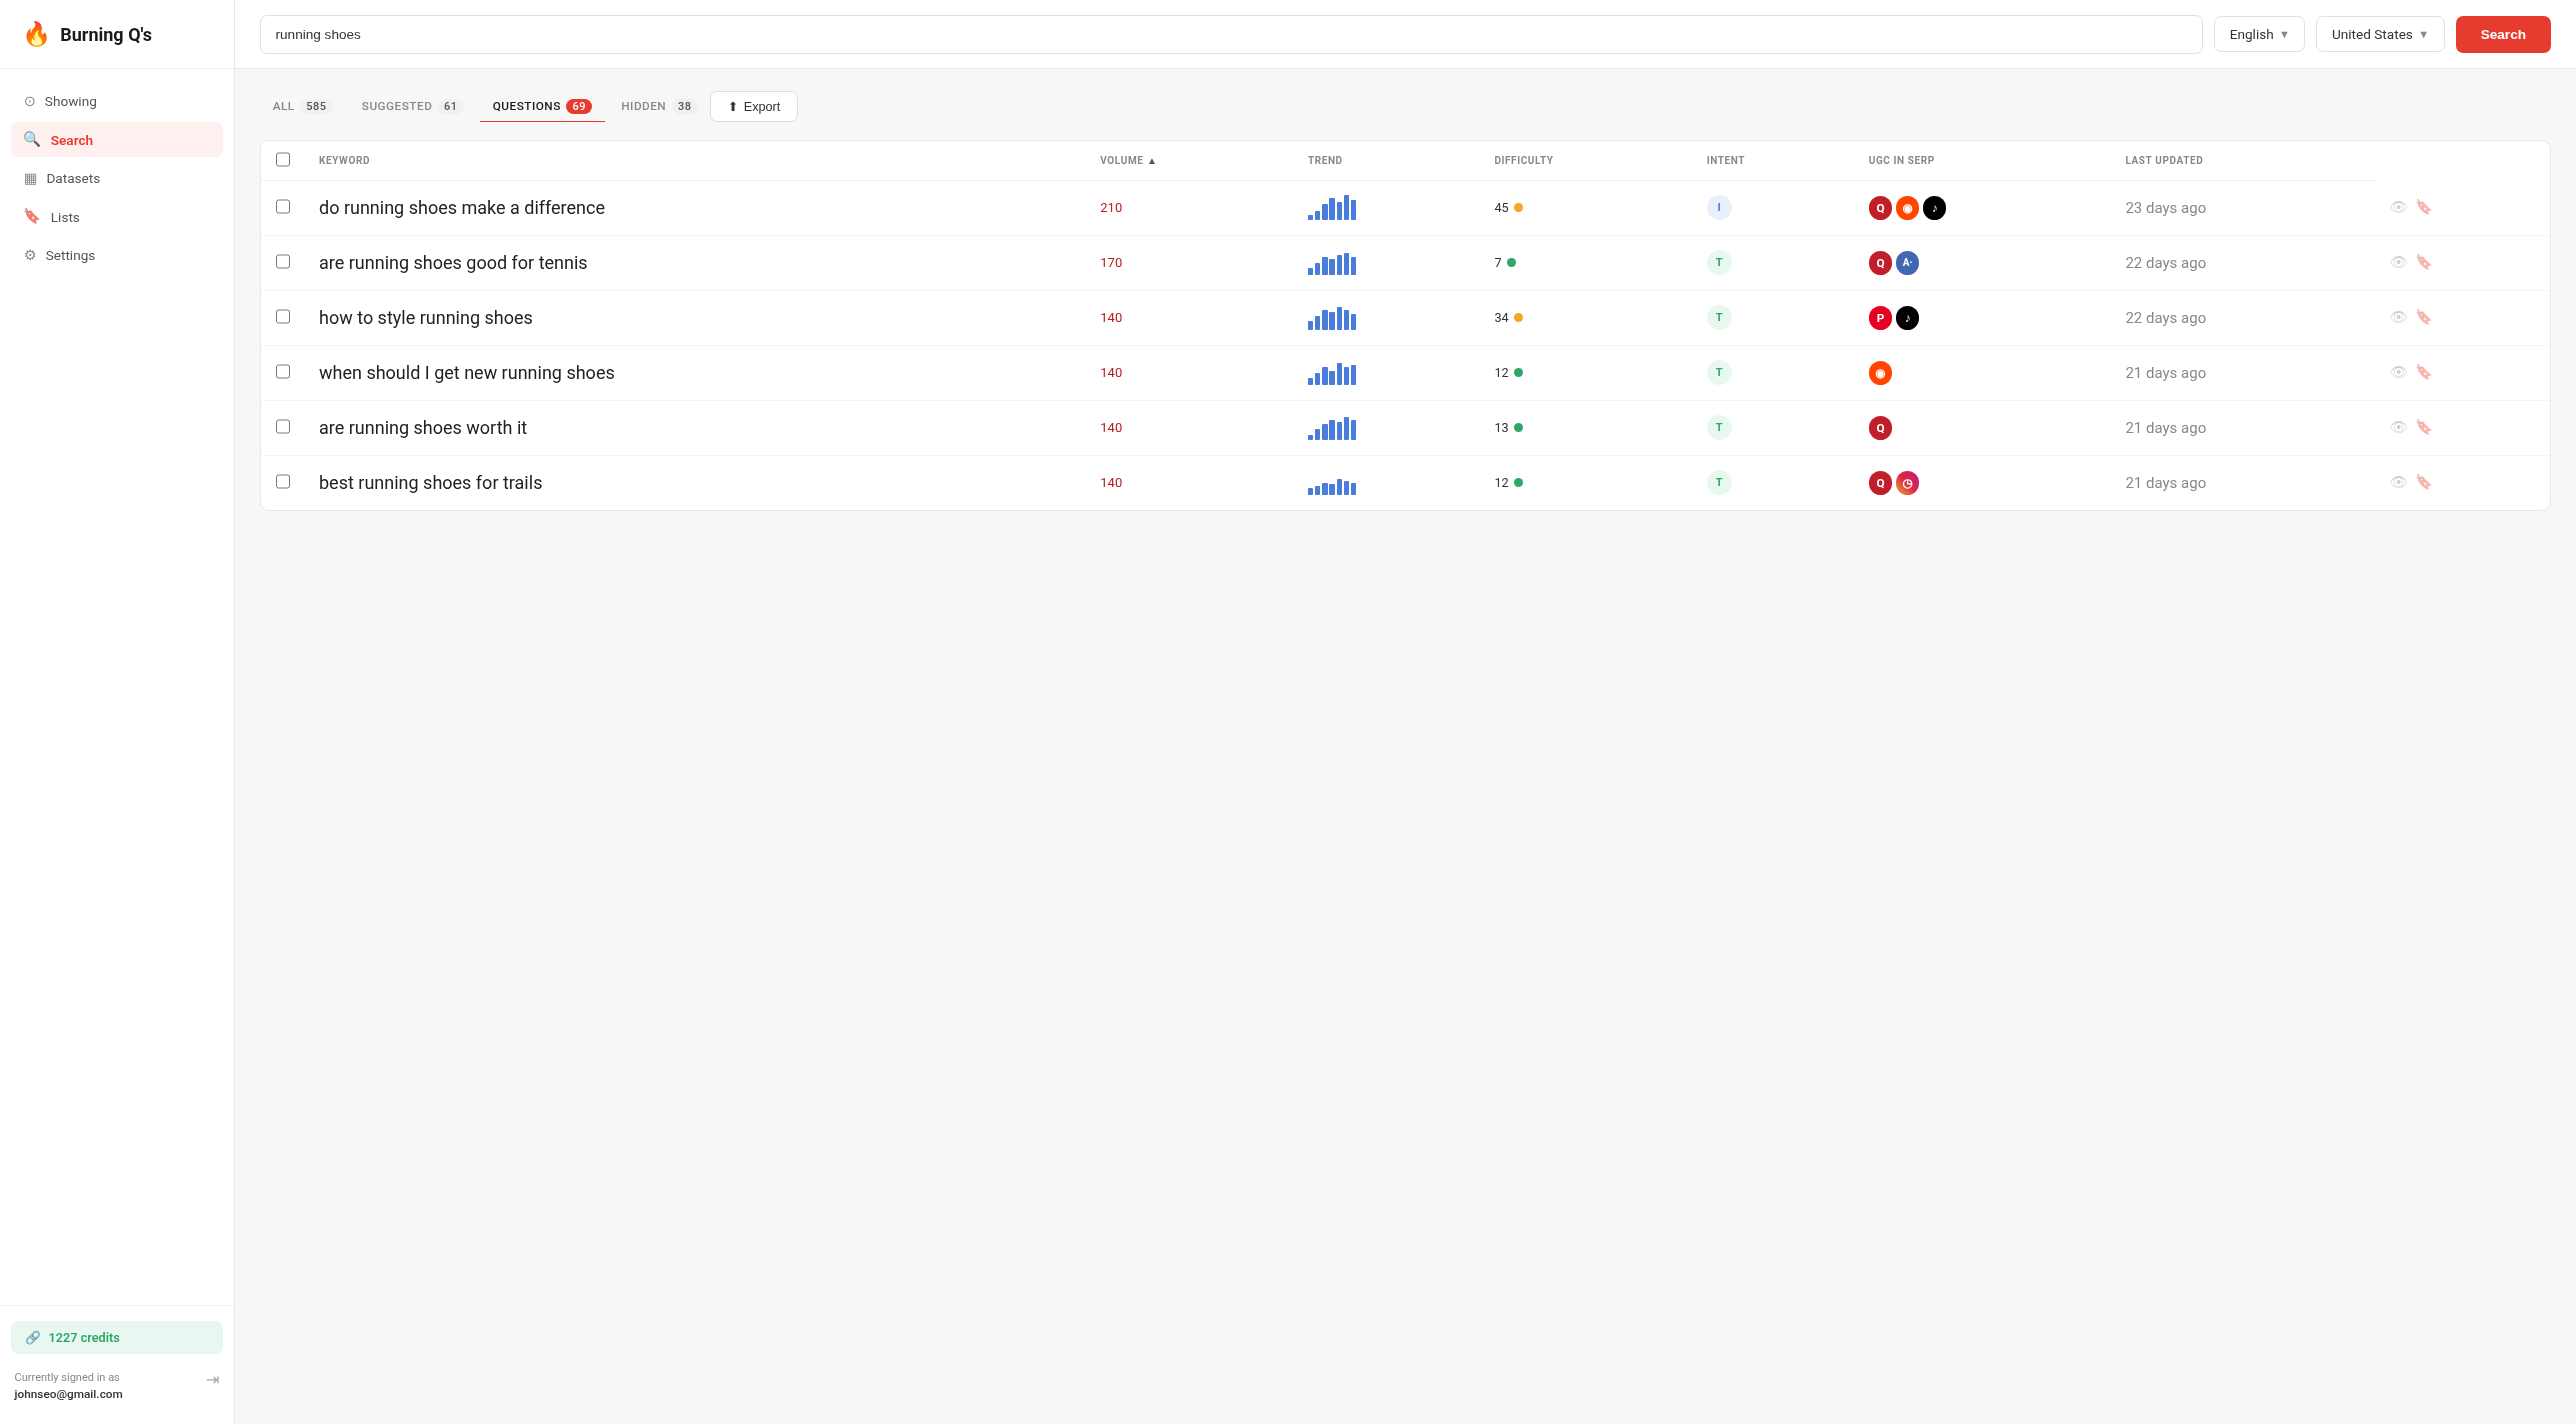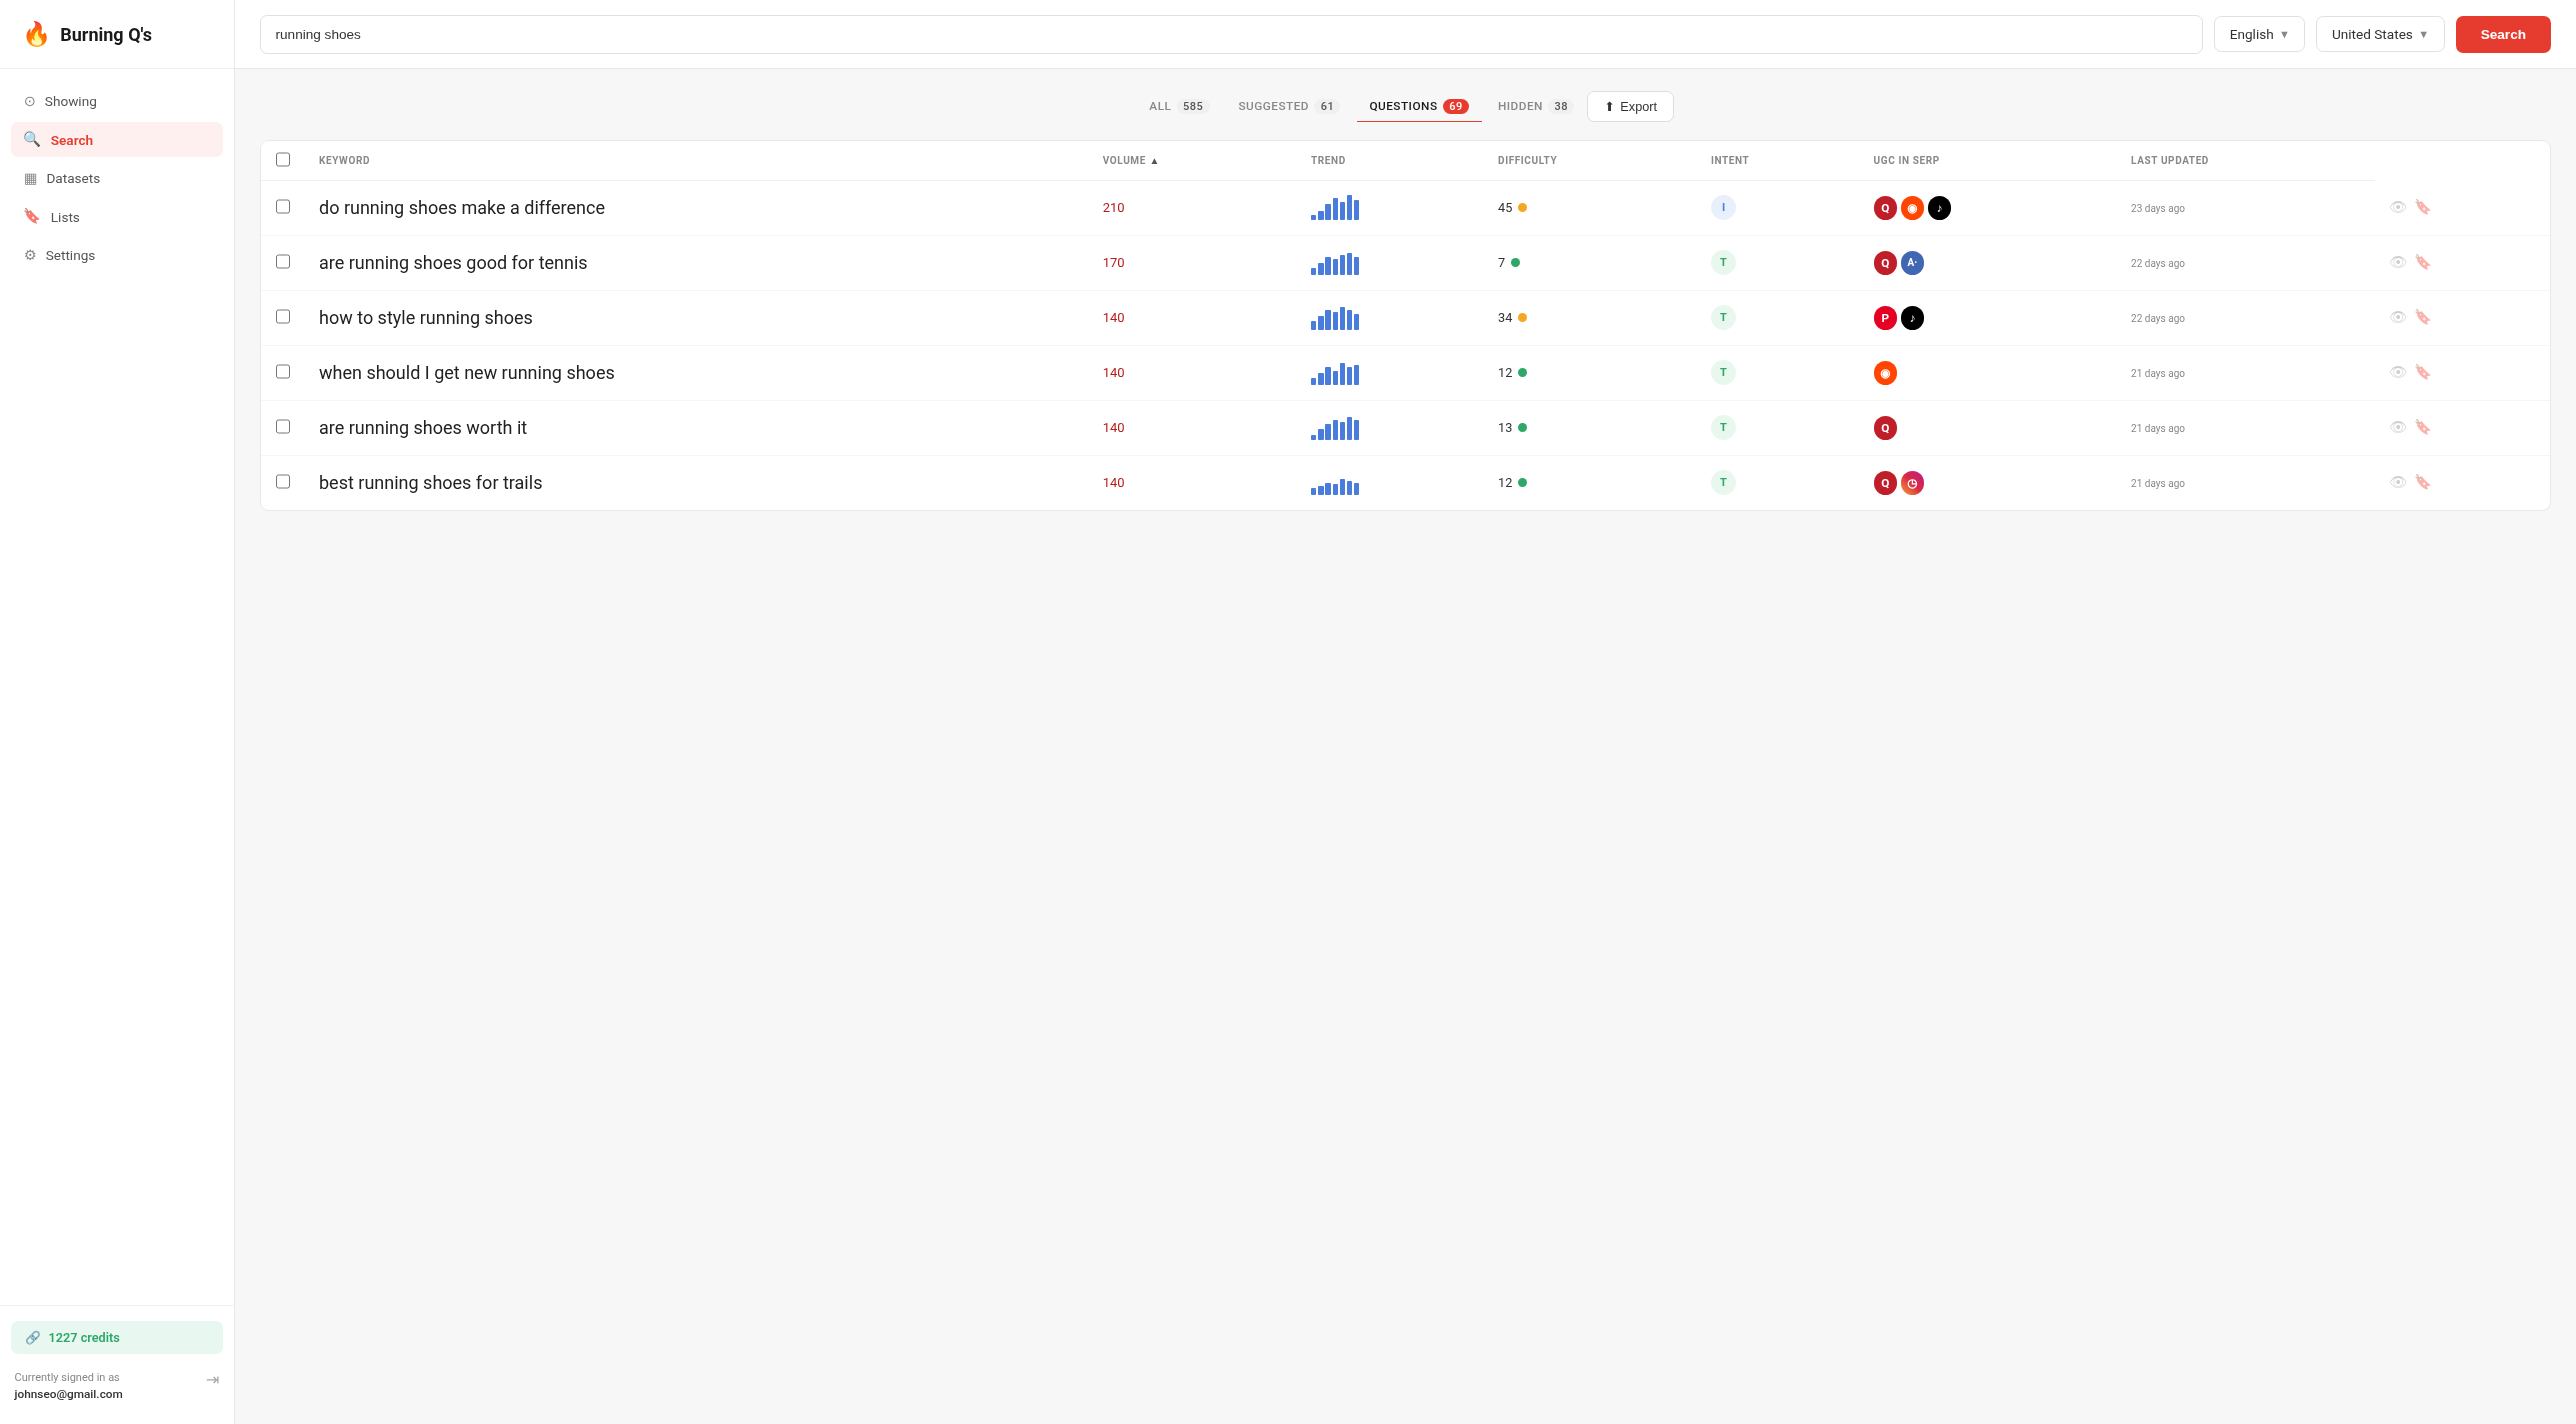--- a/index.html
+++ b/index.html
@@ -144,21 +144,21 @@
       font-size: 16.3px;
       color: #333;
       margin-bottom: 18px;
     }
     .results-heading strong { font-weight: 700; }
 
     
     .tabs-row {
       display: flex;
       align-items: center;
-      justify-content: center;
+      justify-content: flex-start;
       margin-bottom: 18px;
     }
     .tabs {
       display: flex;
       gap: 3.6px;
       align-items: center;
     }
     .tab {
       display: flex;
       align-items: center;
@@ -309,21 +309,21 @@
       font-weight: 700;
       color: #fff;
     }
     .ugc-q { background: #c01f29; }
     .ugc-reddit { background: #ff4500; }
     .ugc-tiktok { background: #000; }
     .ugc-academia { background: #4267b2; font-size: 10px; }
     .ugc-pinterest { background: #e60023; }
     .ugc-instagram { background: linear-gradient(45deg, #f09433, #e6683c, #dc2743, #cc2366, #bc1888); }
 
-    .last-updated { font-size: 10px; color: #888; }
+    .last-updated { font-size: 15px; color: #888; }
 
     .row-actions {
       display: flex;
       gap: 7.2px;
       align-items: center;
       opacity: 0.4;
     }
     .action-icon { cursor: pointer; font-size: 14.5px; color: #888; }
   </style>
 </head>

